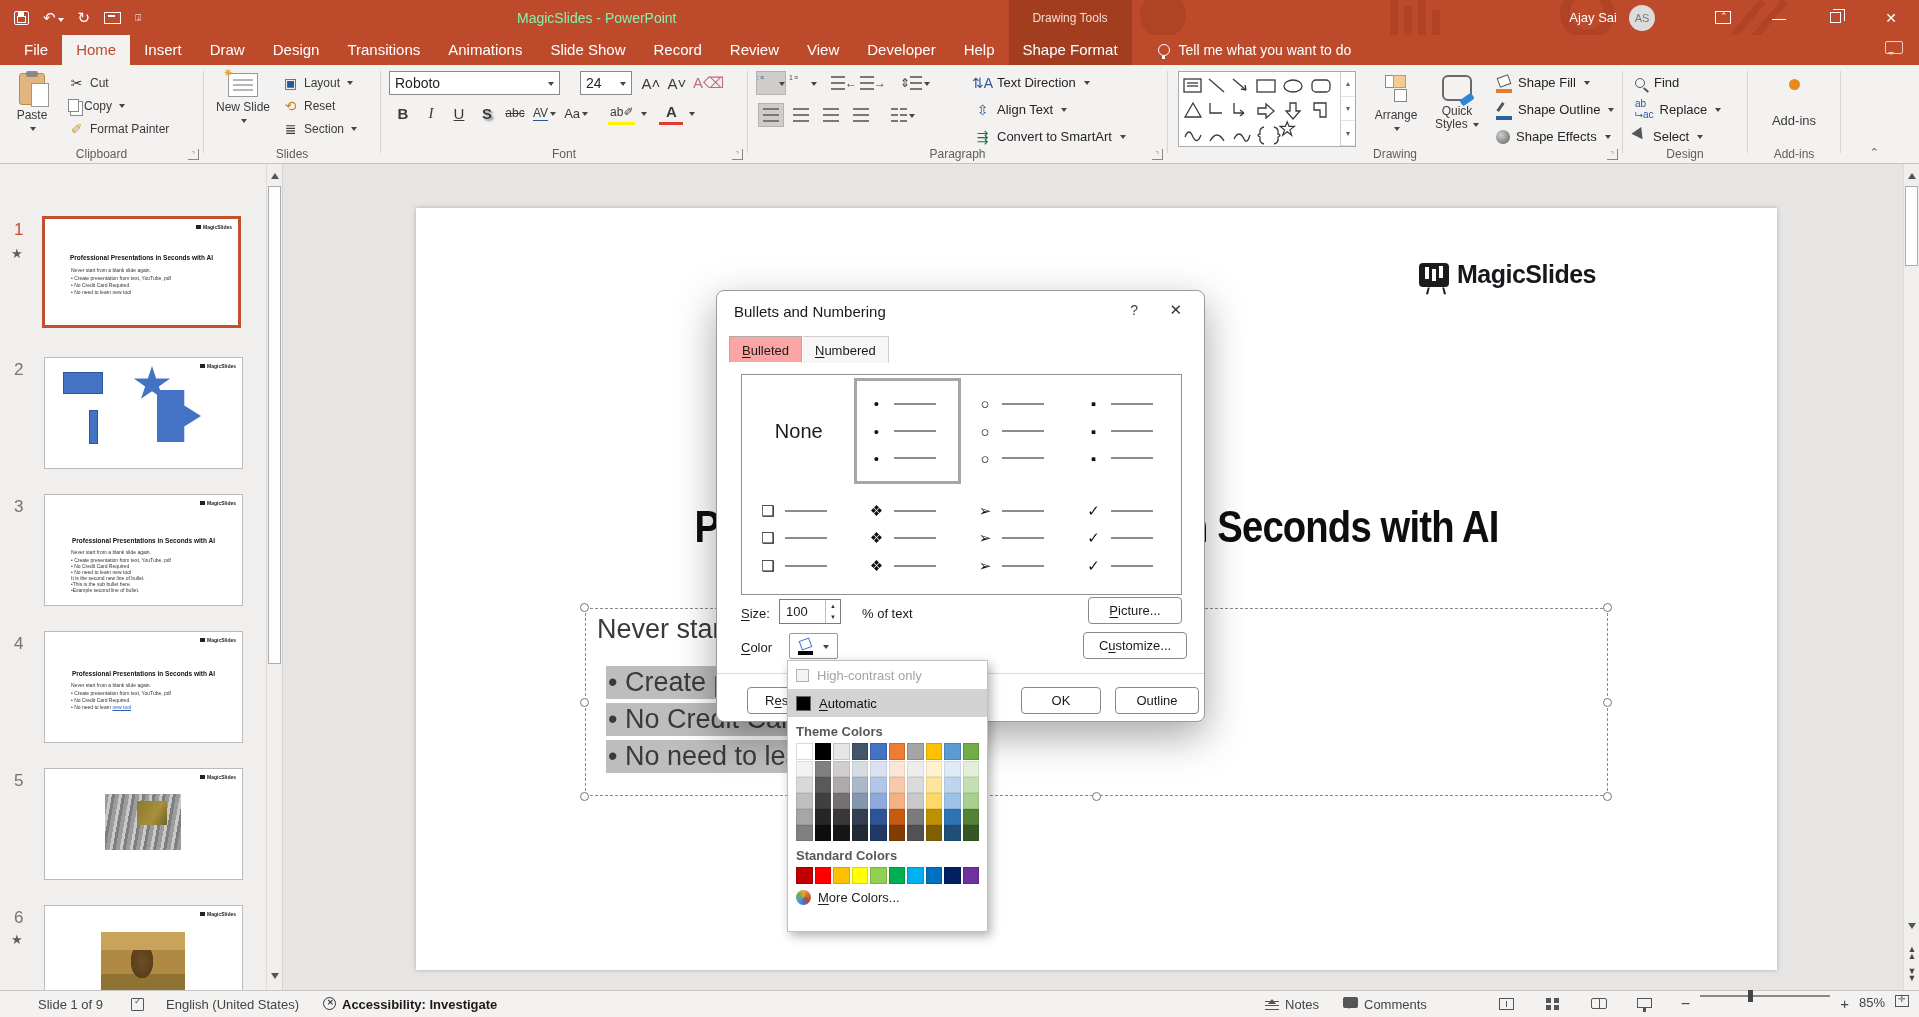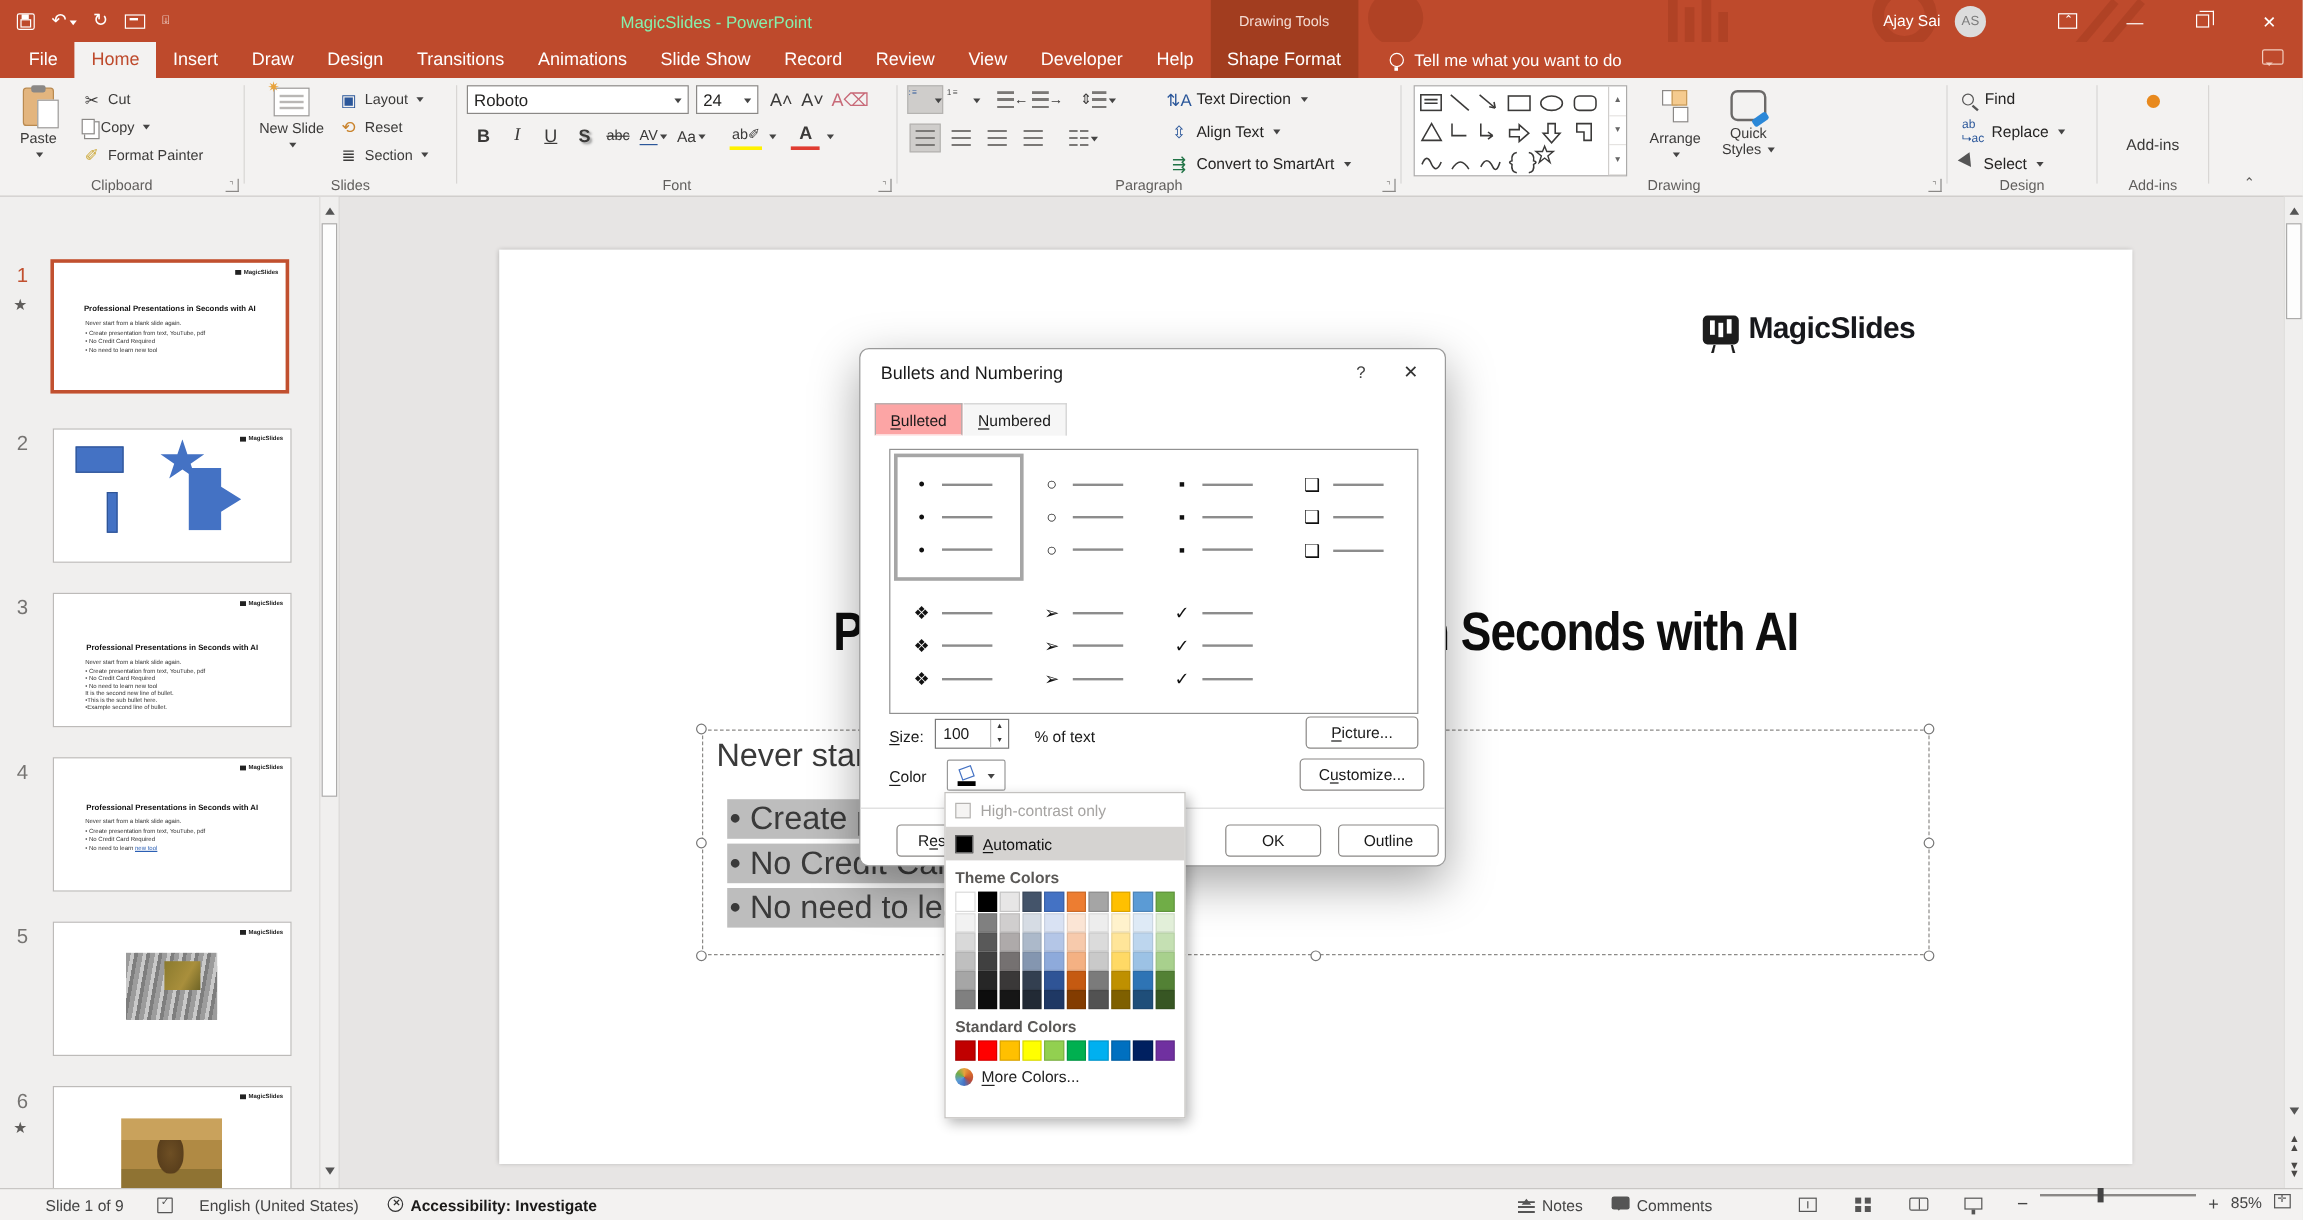--- a/index.html
+++ b/index.html
@@ -296,21 +296,21 @@
           <span class="ic16">≣</span>
           <span>Section</span>
           <span class="tri"></span>
         </div>
     </div>
     <div class="glabel">Slides</div>
   </div>
   <div class="rsep" style="left:380px"></div>
 
   <div class="rgroup" style="left:381px;width:366px">
-    <div class="combo" style="position:absolute;left:8px;top:6px;width:185px">
+    <div class="combo" style="position:absolute;left:8px;top:6px;width:171px">
         <span>Roboto</span>
         <span class="tri"></span>
       </div>
     <div class="combo" style="position:absolute;left:199px;top:6px;width:52px">
         <span>24</span>
         <span class="tri"></span>
       </div>
     <div style="position:absolute;left:258px;top:6px;display:flex;gap:2px">
       <span class="fbtn">A˄</span>
       <span class="fbtn">A˅</span>
@@ -432,20 +432,37 @@
         </div>
     </div>
     <div class="bigbtn" style="position:absolute;left:200px;top:4px;width:56px">
       <div><span class="arr-sq w" style="margin-right:-5px"></span><span class="arr-sq"></span><br><span class="arr-sq w" style="margin-left:9px;margin-top:-6px"></span></div>
       <div class="blab"><span>Arrange</span><br><span class="tri"></span></div>
     </div>
     <div class="bigbtn" style="position:absolute;left:258px;top:4px;width:62px">
       <div class="qsty"></div>
       <div class="blab"><span>Quick Styles</span> <span class="tri"></span></div>
     </div>
+    <div style="position:absolute;left:328px;top:4px">
+      <div class="ritem">
+          <span class="fillic"></span>
+          <span>Shape Fill</span>
+          <span class="tri"></span>
+        </div>
+      <div class="ritem">
+          <span class="outlic"></span>
+          <span>Shape Outline</span>
+          <span class="tri"></span>
+        </div>
+      <div class="ritem">
+          <span class="effic"></span>
+          <span>Shape Effects</span>
+          <span class="tri"></span>
+        </div>
+    </div>
     <div class="glabel">Drawing</div>
     <div class="launcher">⌞</div>
   </div>
   <div class="rsep" style="left:1622px"></div>
 
   <div class="rgroup" style="left:1623px;width:124px">
     <div style="position:absolute;left:12px;top:4px">
       <div class="ritem">
           <span class="findic"></span>
           <span>Find</span>
@@ -585,20 +602,23 @@
   </div>
 </div>
 
 <div id="dlg">
   <div id="dlg-title">Bullets and Numbering</div>
   <div id="dlg-help">?</div>
   <div id="dlg-close">✕</div>
   <div class="dtab" id="dtab-b"><u>B</u>ulleted</div>
   <div class="dtab" id="dtab-n"><u>N</u>umbered</div>
   <div id="bulletGallery">
+      <div class="bcell">
+        <div class="none-label">None</div>
+      </div>
       <div class="bcell sel">
         <div class="brow">
           <span class="bglyph">•</span>
           <span class="bline"></span>
         </div>
         <div class="brow">
           <span class="bglyph">•</span>
           <span class="bline"></span>
         </div>
         <div class="brow">

